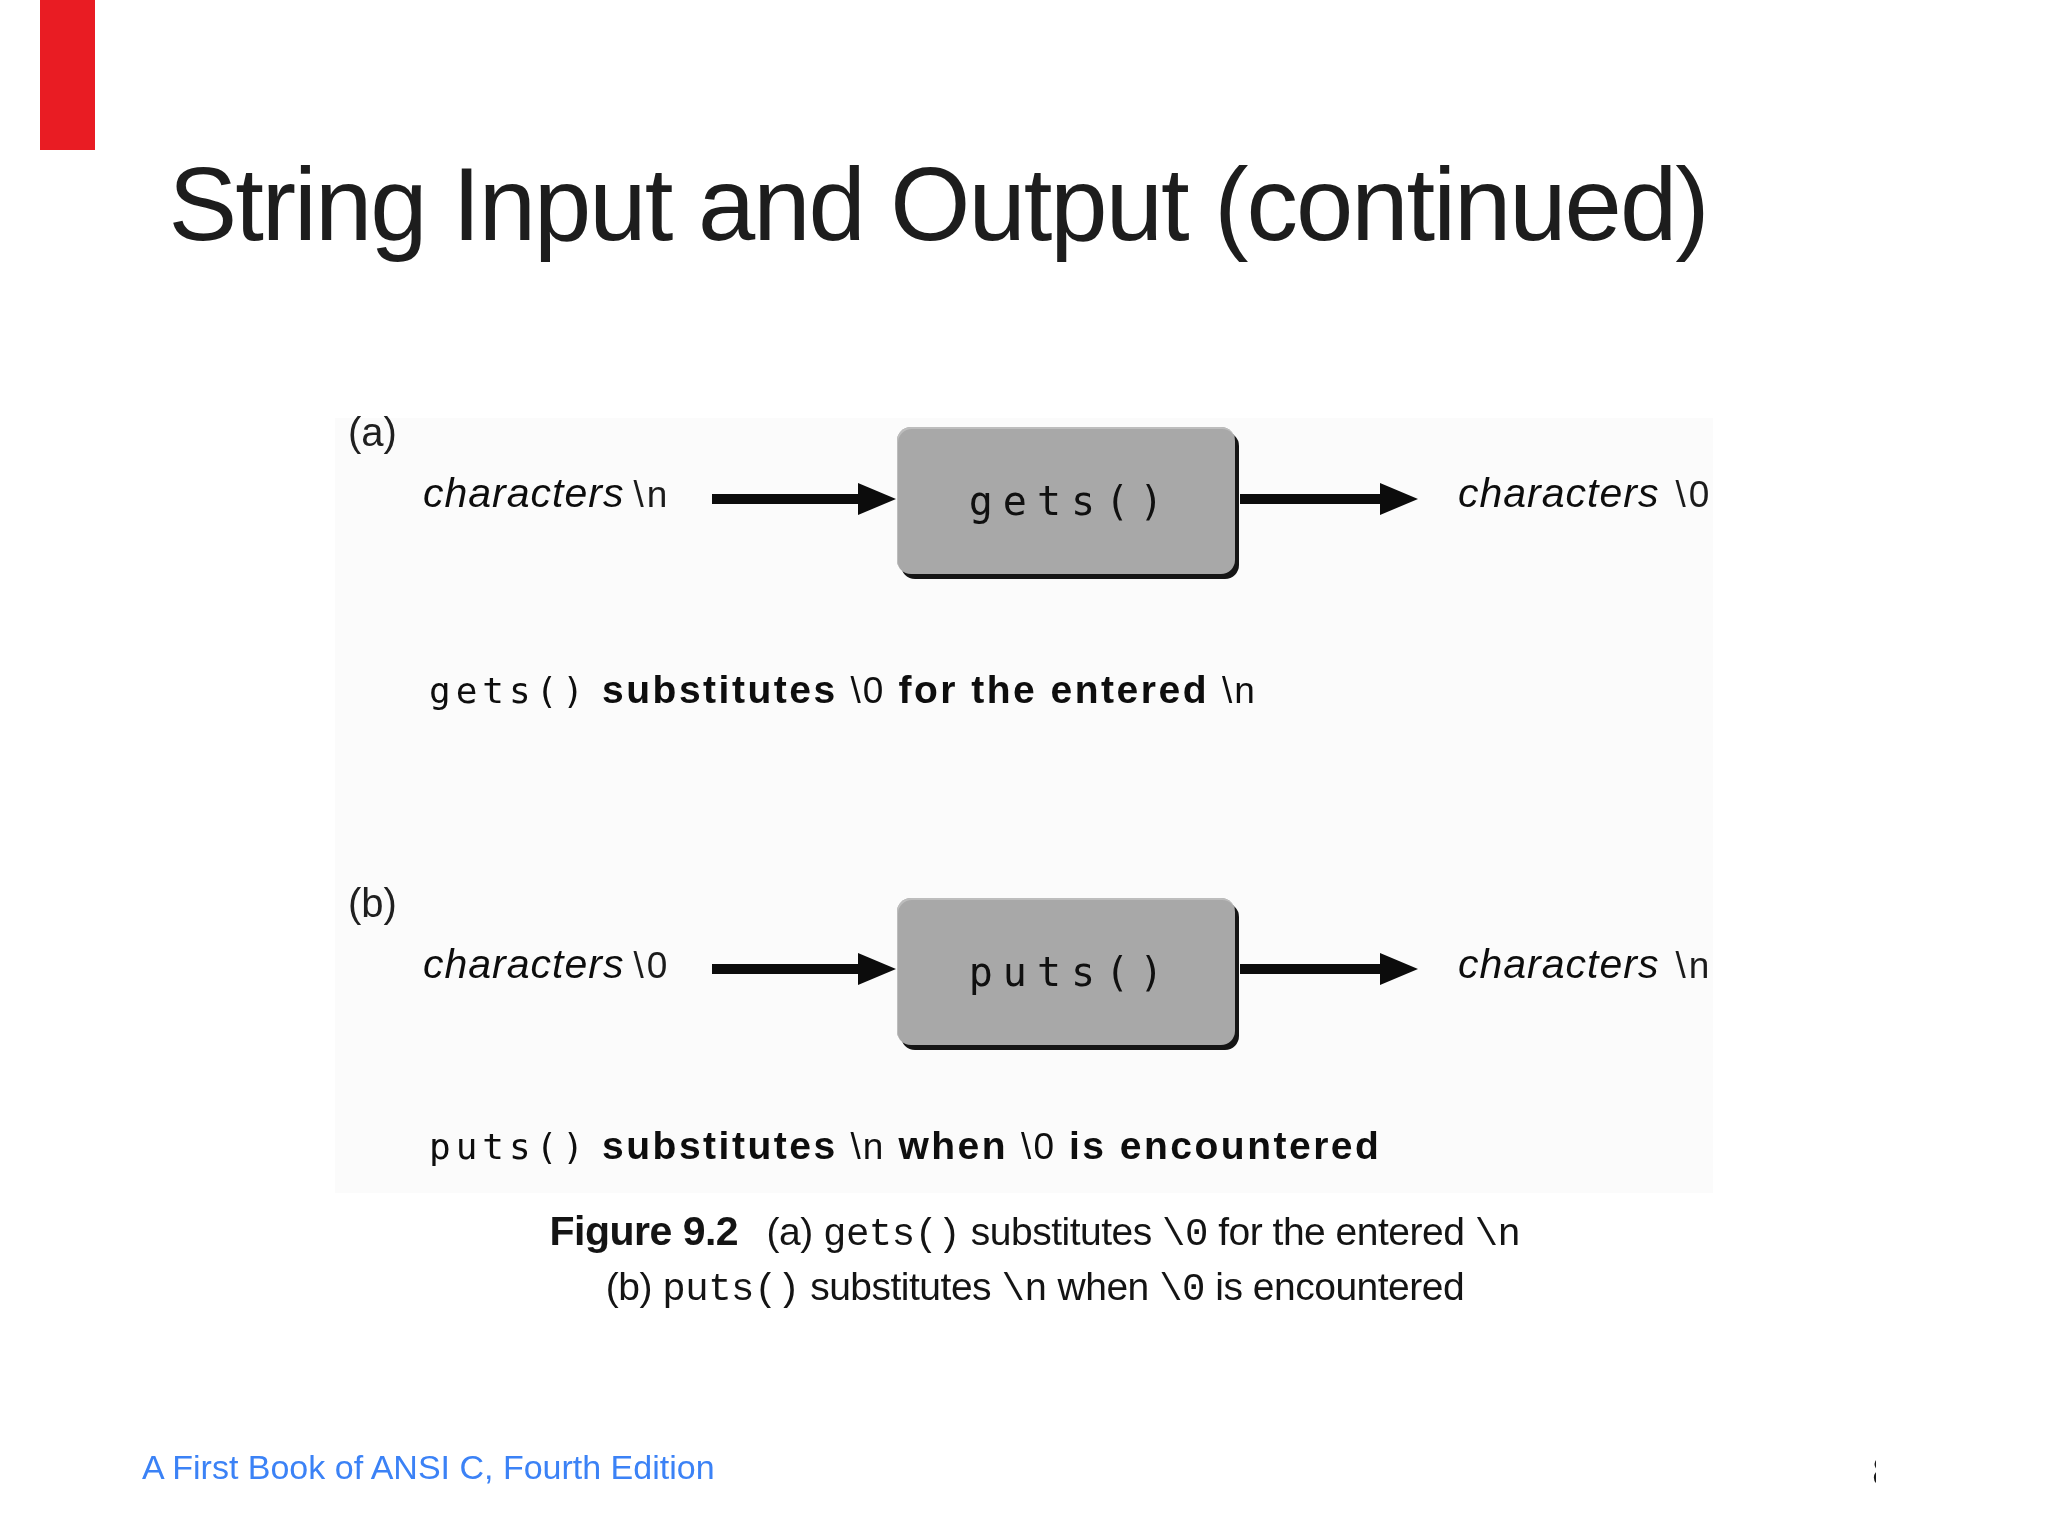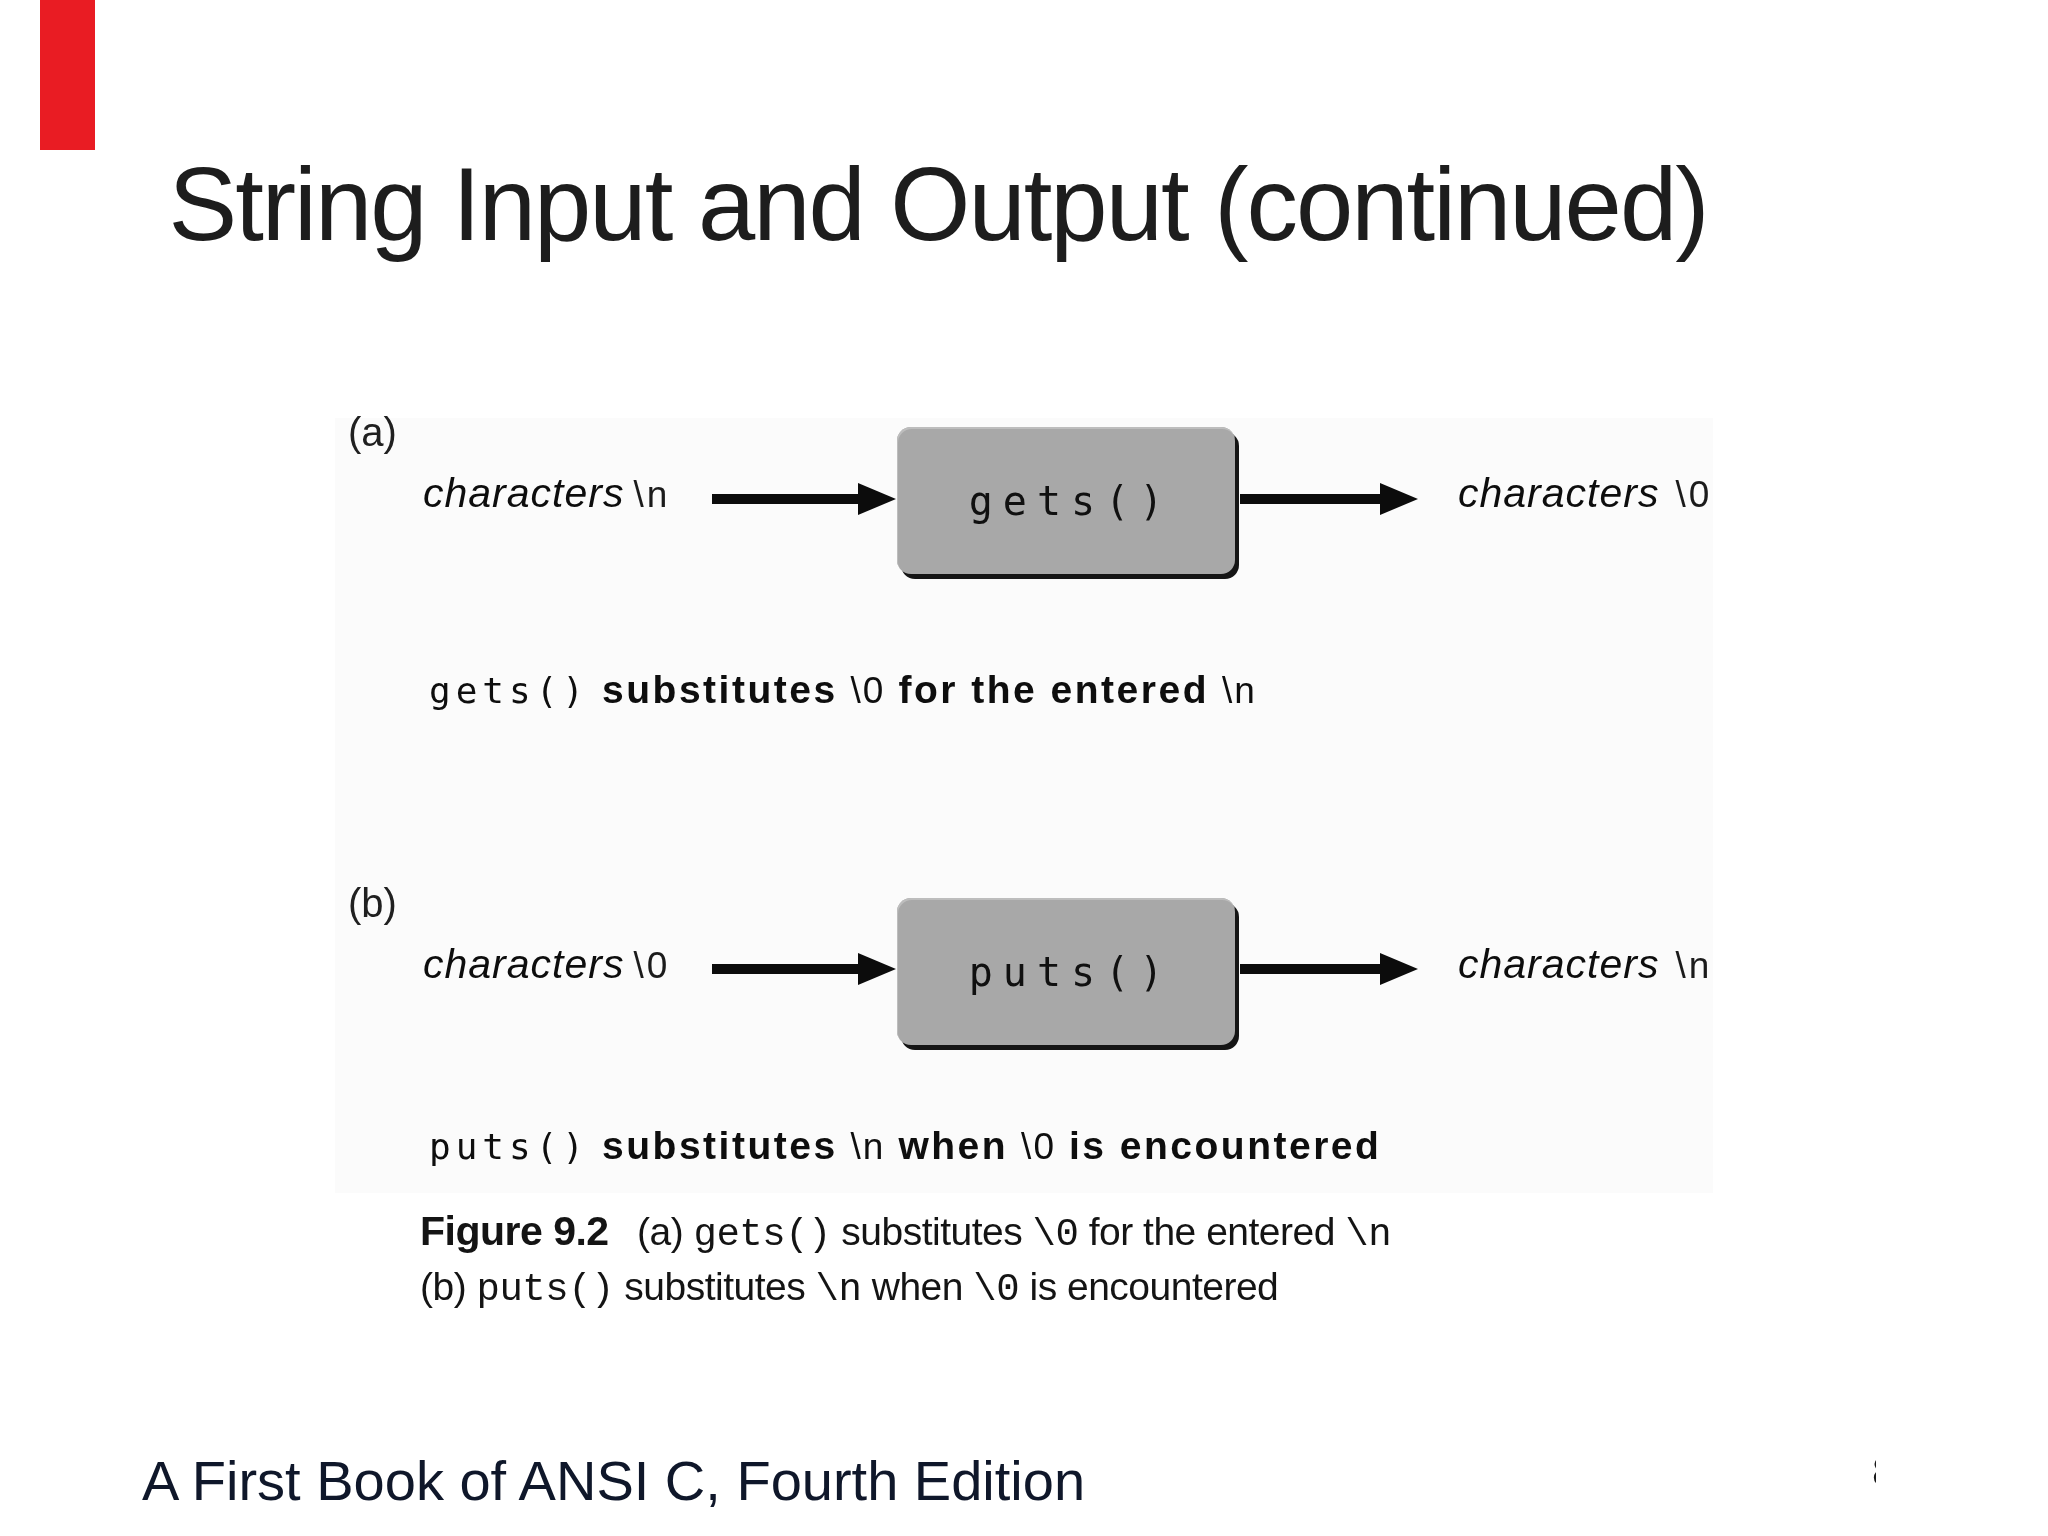--- a/index.html
+++ b/index.html
@@ -61,27 +61,27 @@
     position:absolute; left:429px; display:flex; align-items:baseline;
     gap:13px; white-space:nowrap; color:#0e0e0e;
   }
   .dc-code {
     font-family:"DejaVu Sans Mono", monospace; font-size:36px; letter-spacing:5px;
   }
   .dc-text { font-size:39px; font-weight:bold; letter-spacing:2.5px; }
   .dc-esc  { font-size:37px; letter-spacing:2px; }
   .fig-caption {
     position:absolute; left:420px; top:1205px; width:1230px;
-    color:#141414; line-height:52px; white-space:nowrap;
+    text-align:center; color:#141414; line-height:52px; white-space:nowrap;
   }
   .fc-line { font-size:39px; letter-spacing:-0.5px; }
   .fc-number { font-weight:bold; font-size:41px; margin-right:18px; }
   .fc-code, .fc-esc { font-family:"Liberation Mono", monospace; font-size:39px; }
   .footer-text {
-    position:absolute; left:142px; top:1448px; font-size:56px; color:#0f172a;
+    position:absolute; left:142px; top:1448px; font-size:34px; color:#3b82f6;
   }
   .page-number {
     position:absolute; left:1872px; top:1448px; font-size:42px; color:#1a1a1a;
   }
 </style>
 </head>
 <body>
 
 <div class="slide">
 

